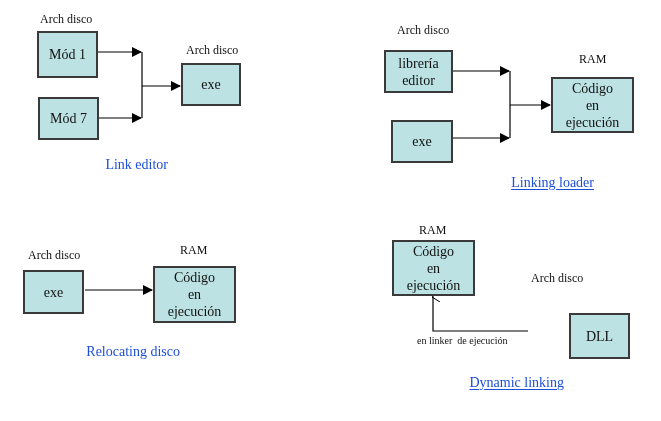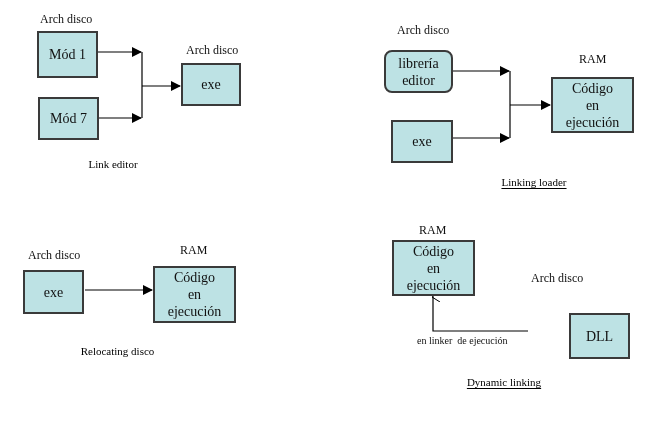--- a/index.html
+++ b/index.html
@@ -3,21 +3,21 @@
   <meta charset="utf-8">
   <style>
     html, body { margin: 0; padding: 0; background: #ffffff; }
     body { width: 661px; height: 421px; position: relative; overflow: hidden;
            font-family: "Liberation Serif", "DejaVu Serif", serif; color: #000; }
     .lbl { position: absolute; font-size: 12px; white-space: nowrap; color: #111; }
     .box { position: absolute; background: #bde2e4; border: 2px solid #3a3a3a;
            box-sizing: border-box; display: flex; align-items: center; justify-content: center;
            text-align: center; font-size: 14px; line-height: 17px; color: #111; }
     .box span { display: block; }
-    .cap { position: absolute; font-size: 11px; line-height: 19px; color: #000000; text-align: center; white-space: nowrap; }
+    .cap { position: absolute; font-size: 14px; line-height: 19px; color: #1d4ed8; text-align: right; white-space: nowrap; }
     .cap.u { text-decoration: underline; text-underline-offset: 2px; }
     .small { position: absolute; font-size: 10px; white-space: nowrap; color: #111; }
     svg.wires { position: absolute; left: 0; top: 0; }
   </style>
 </head>
 <body>
 
 <svg class="wires" width="661" height="421">
   <defs>
     <marker id="tri" markerWidth="10" markerHeight="10" refX="9" refY="5" orient="auto" markerUnits="userSpaceOnUse">
@@ -63,21 +63,21 @@
   <div class="box" style="left:181px; top:63px; width:60px; height:43px;">
     <span>exe</span>
   </div>
   <div class="cap" style="left:58px; top:155px; width:110px;">
     <span style="display:block">Link editor</span>
   </div>
 </div>
 
 <div>
   <div class="lbl" style="left:397px; top:23px;">Arch disco</div>
-  <div class="box" style="left:384px; top:50px; width:69px; height:43px;border-radius:8px;">
+  <div class="box" style="left:384px; top:50px; width:69px; height:43px;">
     <div>
       <span>librería</span>
       <span>editor</span>
     </div>
   </div>
   <div class="box" style="left:391px; top:120px; width:62px; height:43px;">
     <span>exe</span>
   </div>
   <div class="lbl" style="left:579px; top:52px;">RAM</div>
   <div class="box" style="left:551px; top:77px; width:83px; height:56px;">

